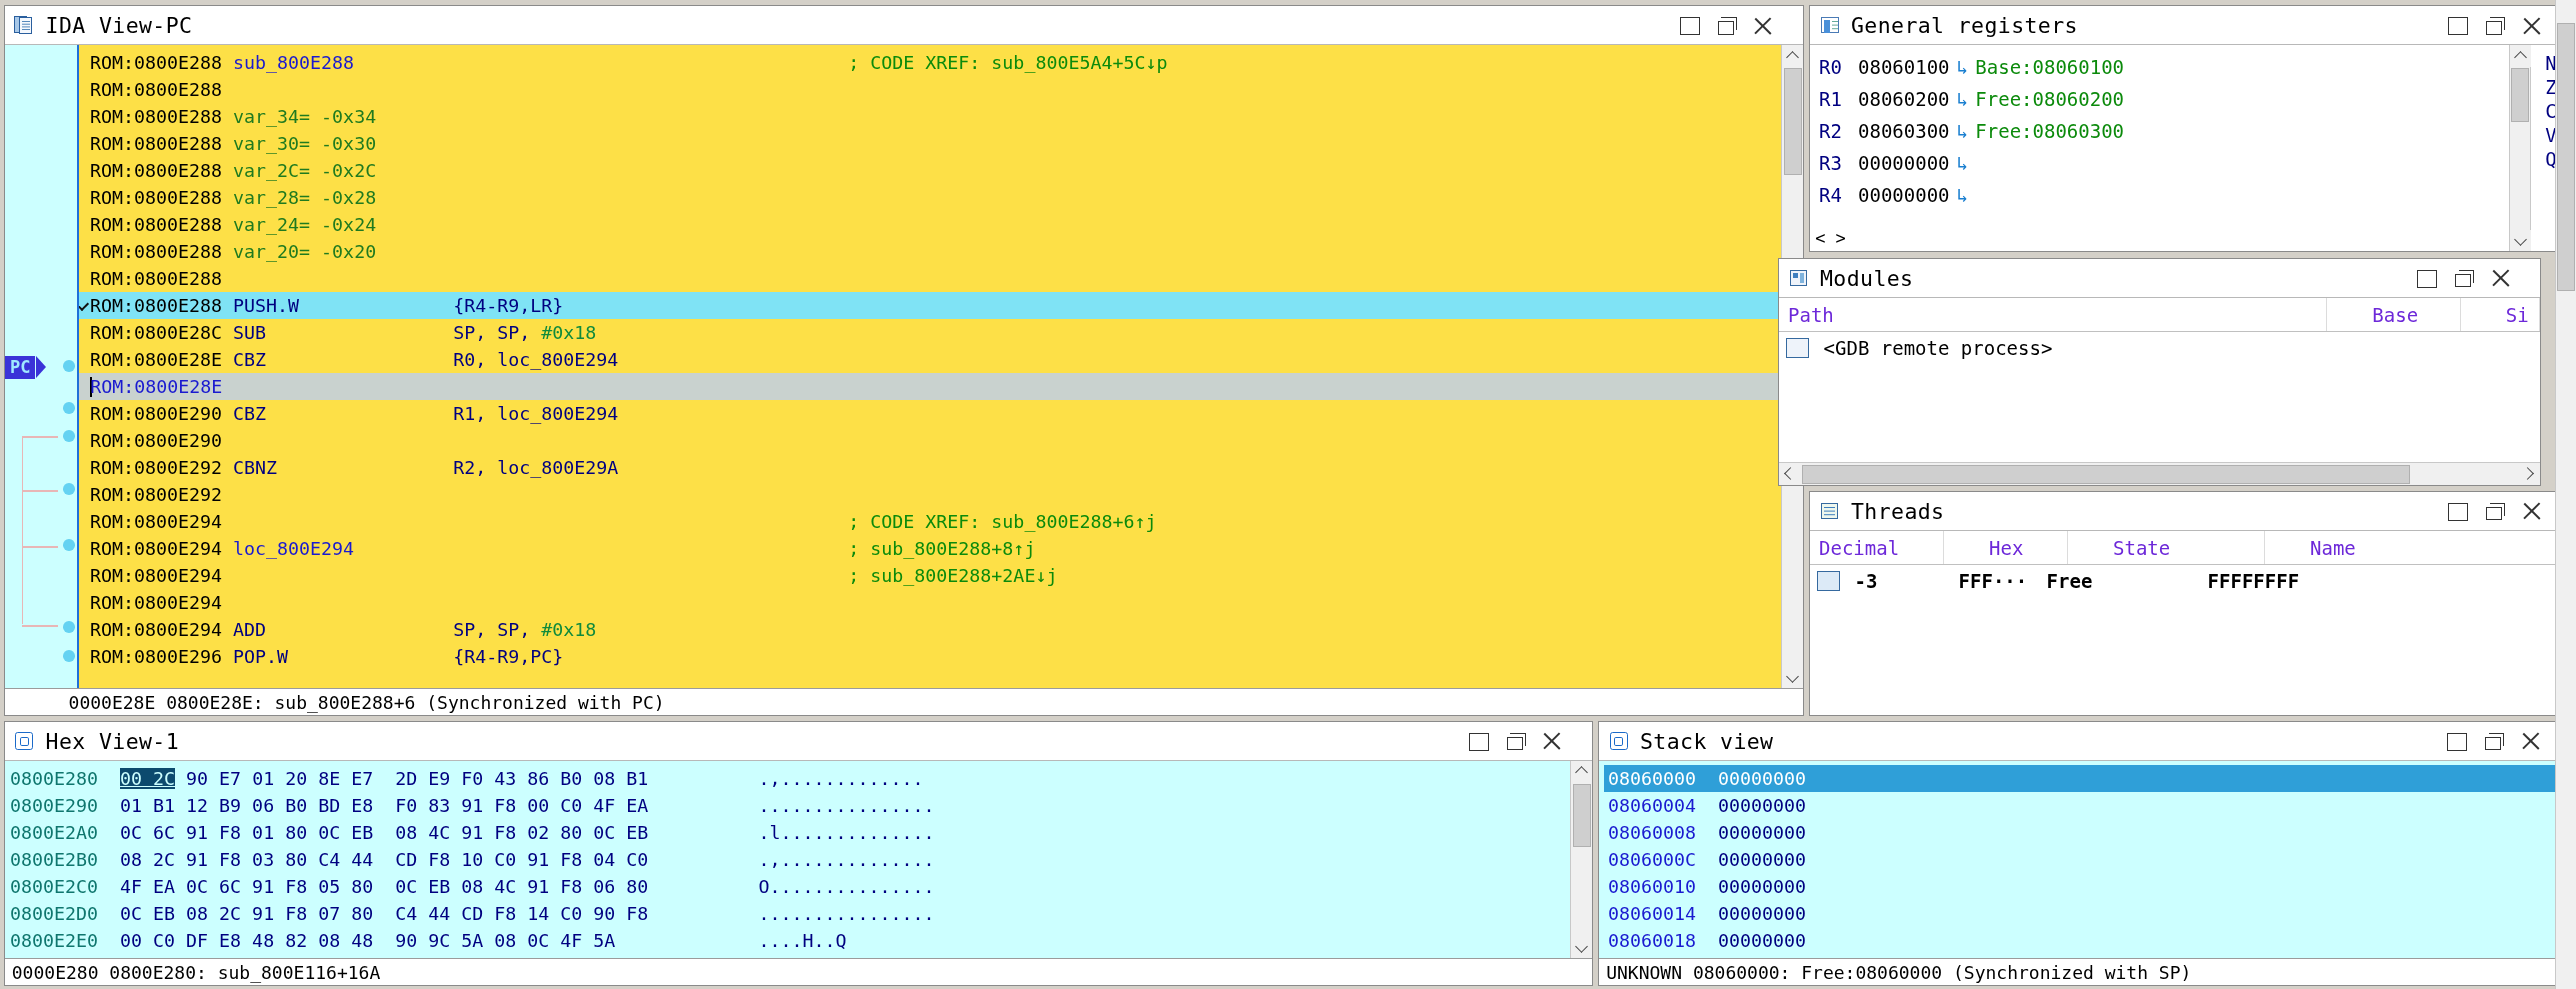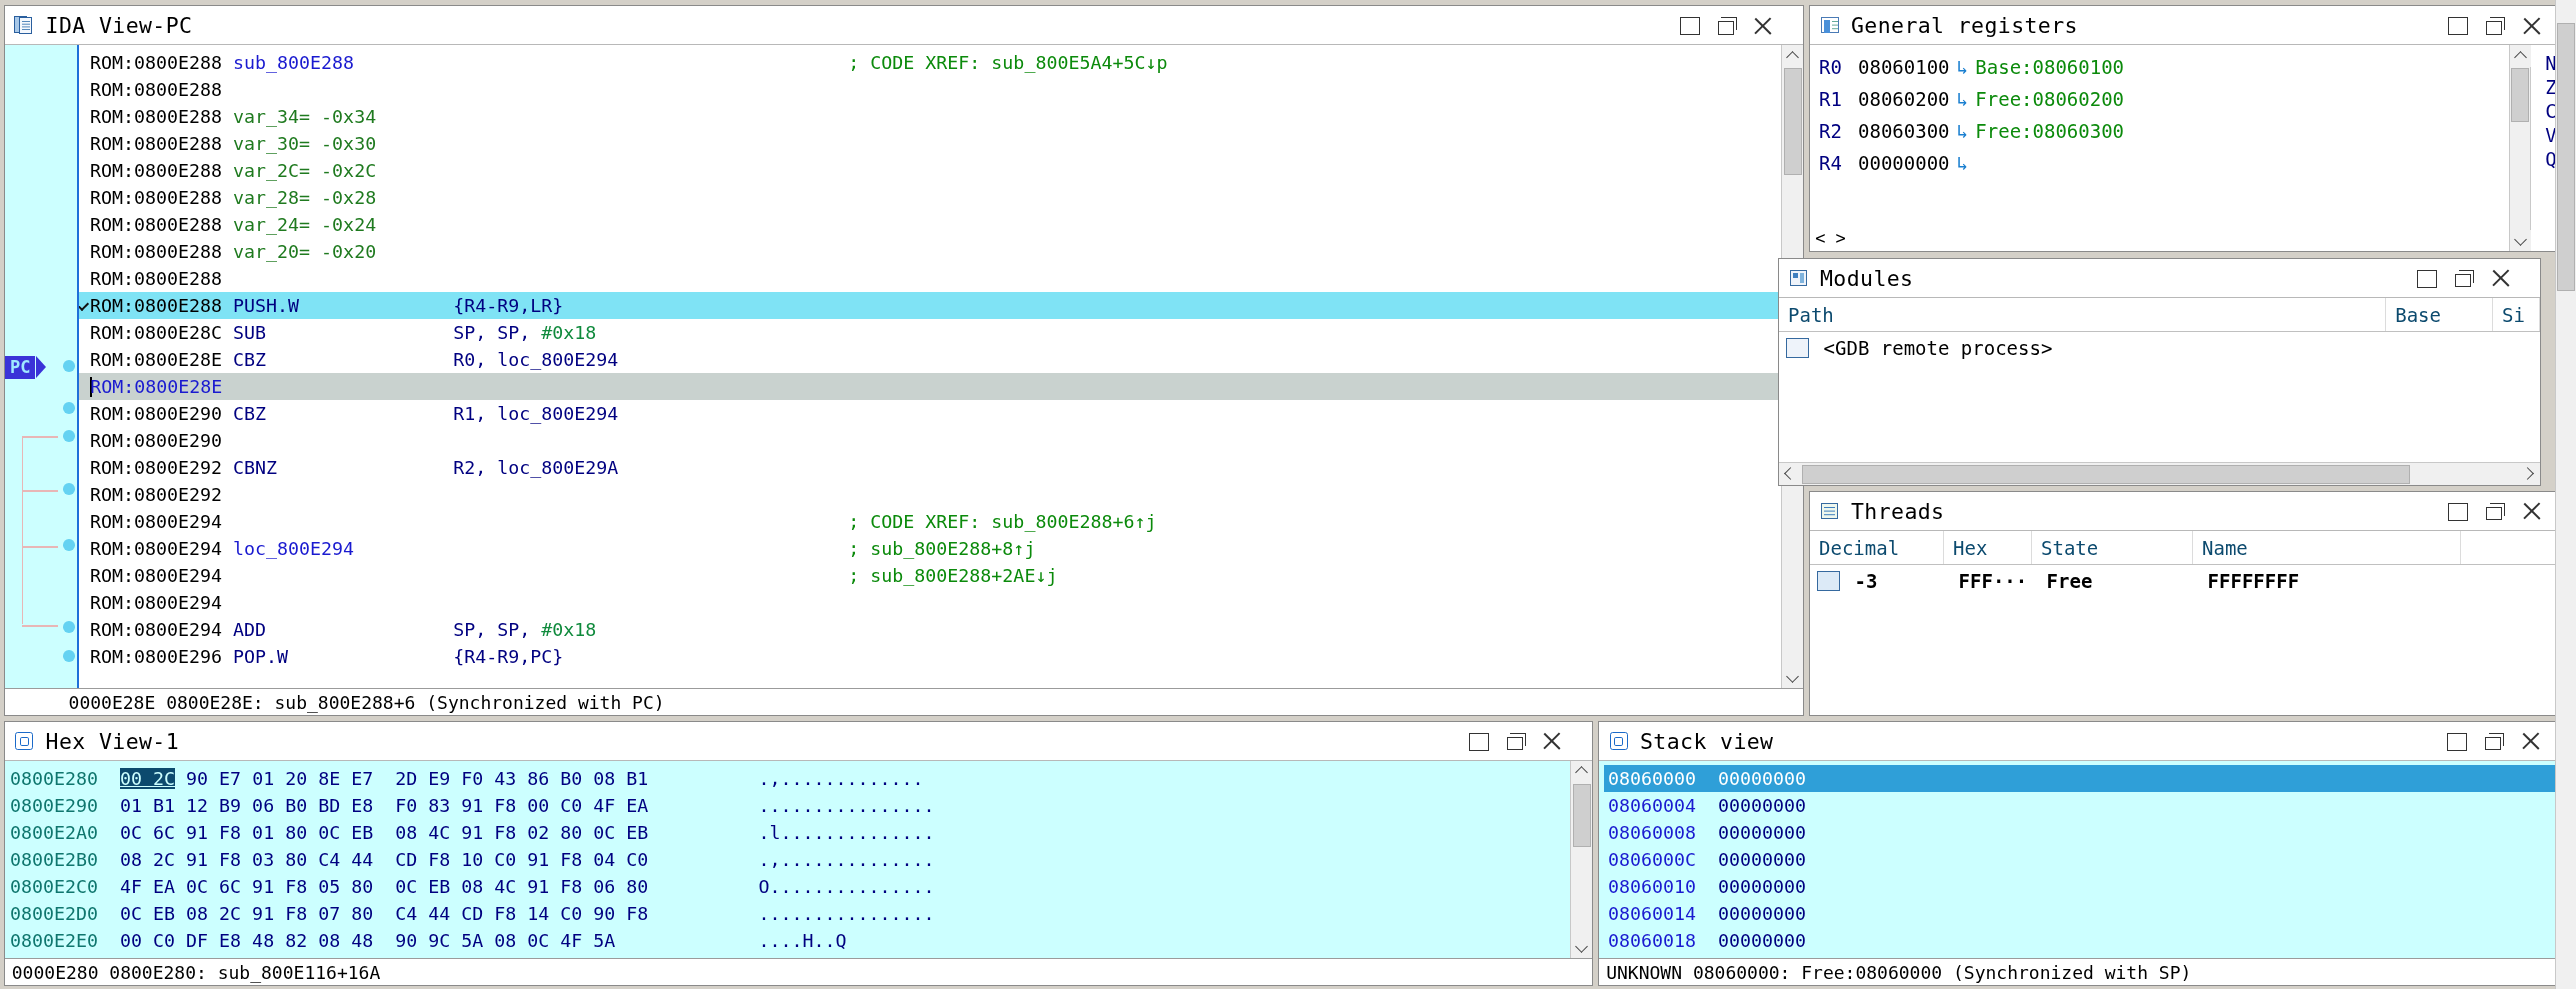--- a/index.html
+++ b/index.html
@@ -58,21 +58,21 @@
   .wicon.mod .m3 { position:absolute; left:11.6px; top:6.3px; width:4.5px; height:10.7px; background:#7fb3dd;}
   .wicon.thr .t1 { position:absolute; left:1.8px; top:3.6px; width:17px; height:16px; background:#eef7ee; border:1.3px solid #35699f;}
   .wicon.thr .t2 { position:absolute; left:4.5px; top:7.2px; width:11.6px; height:1.8px; background:#3f7fbf; box-shadow:0 3.6px 0 #3f7fbf, 0 7.2px 0 #3f7fbf;}
 
   
   #ida-view { left: 3.6px; top: 5.4px; width: 1800px; height: 711px; }
   .ida-body { flex:1 1 auto; display:flex; position:relative; background:#ccffff; overflow:hidden; }
   .ida-gutter { width: 55px; flex:0 0 55px; background:#ccffff; position:relative; }
   .ida-arrowcol { width: 19.7px; flex:0 0 19.7px; background:#ccffff; position:relative; border-right:2.7px solid #1e6fd9; }
   .ida-code {
-    flex:1 1 auto; position:relative; background:#ffffff; overflow:hidden;
+    flex:1 1 auto; position:relative; background:#fde047; overflow:hidden;
     font-family:"DejaVu Sans Mono", monospace; font-size:18.3px; line-height:27px;
     padding-top:3.6px;
   }
   .code-row { position:relative; height:27px; white-space:pre; padding-left:10.7px; }
   .code-row.pcline { background:#7fe3f5; }
   .code-row.cursorline { background:#c9d2cf; }
   .addr { color:#000; }
   .mnem { color:#000080; }
   .op { color:#000080; }
   .name { color:#1a1ad0; }
@@ -145,21 +145,21 @@
   .reg-sym { color:#0b8a0b; }
   .flags-col {
     width:41px; flex:0 0 41px; border-left:0.9px solid #c9c9c9; background:#fff;
     font-family:"DejaVu Sans Mono", monospace; font-size:19px; line-height:24px;
     color:#000080; text-align:center; padding-top:5.4px;
   }
   .flags-nav { position:absolute; left:0; bottom:0; width:41px; height:23px; }
 
   .grid-head {
     height:34px; min-height:34px; background:#fff; border-bottom:0.9px solid #c0c0c0;
-    display:flex; align-items:center; font-family:"DejaVu Sans Mono", monospace; font-size:19px; color:#0c4a6e;
+    display:flex; align-items:center; font-family:"DejaVu Sans Mono", monospace; font-size:19px; color:#6d28d9;gap:36px;
   }
   .grid-head .cell { padding-left:9px; border-right:0.9px solid #dcdcdc; height:100%; display:flex; align-items:center; }
   .grid-body { flex:1 1 auto; background:#fff; position:relative; overflow:hidden;
     font-family:"DejaVu Sans Mono", monospace; font-size:19px; }
   .grid-row { height:32px; display:flex; align-items:center; white-space:nowrap; }
   .grid-row .cell { padding-left:9px; display:flex; align-items:center; height:100%; }
   .mono-b { font-weight:bold; }
 
   
   .hex-body { flex:1 1 auto; background:#ccffff; position:relative; overflow:hidden;
@@ -267,20 +267,21 @@
         <span class="tb-btn maxi"></span>
         <span class="tb-btn restore"></span>
         <span class="tb-btn close"></span>
       </span>
     </div>
     <div class="reg-body">
       <div class="reg-list" id="reg-list">
           <div class="reg-row"><span class="reg-name">R0</span><span class="reg-val">08060100</span><span class="reg-arrow">↳</span><span class="reg-sym">Base:08060100</span></div>
           <div class="reg-row"><span class="reg-name">R1</span><span class="reg-val">08060200</span><span class="reg-arrow">↳</span><span class="reg-sym">Free:08060200</span></div>
           <div class="reg-row"><span class="reg-name">R2</span><span class="reg-val">08060300</span><span class="reg-arrow">↳</span><span class="reg-sym">Free:08060300</span></div>
+          <div class="reg-row"><span class="reg-name">R3</span><span class="reg-val">00000000</span><span class="reg-arrow">↳</span><span class="reg-sym"></span></div>
           <div class="reg-row"><span class="reg-name">R4</span><span class="reg-val">00000000</span><span class="reg-arrow">↳</span><span class="reg-sym"></span></div>
         </div>
       <div class="vsb" style="right:41px;">
         <div class="arrow up"></div>
         <div class="thumb" style="top:23px; height:54px;"></div>
         <div class="arrow down"></div>
       </div>
       <div class="flags-col" id="flags-col">
           <div>N</div>
           <div>Z</div>

